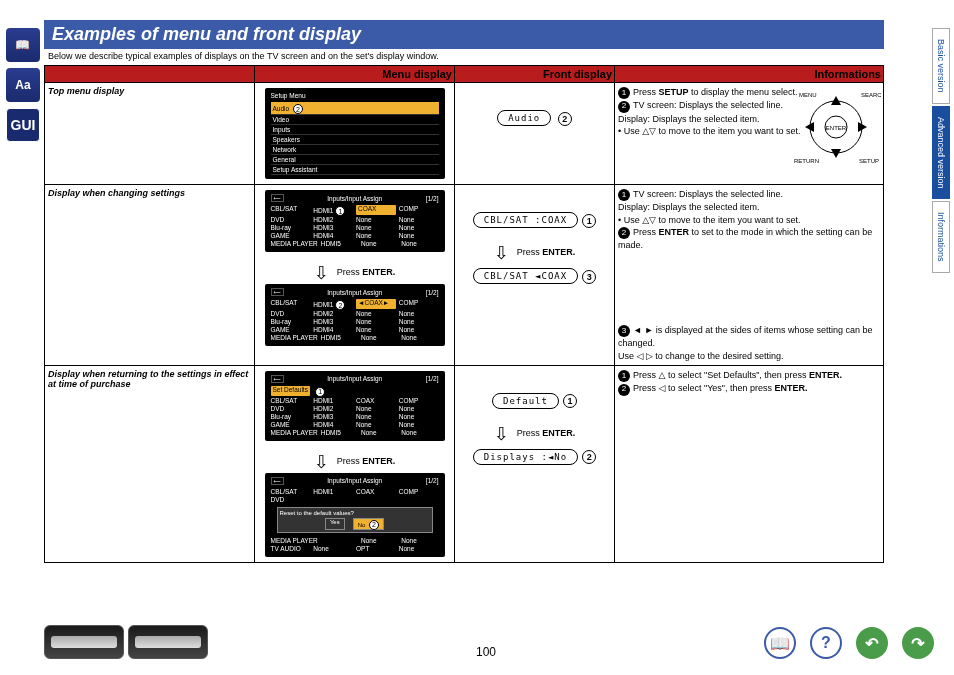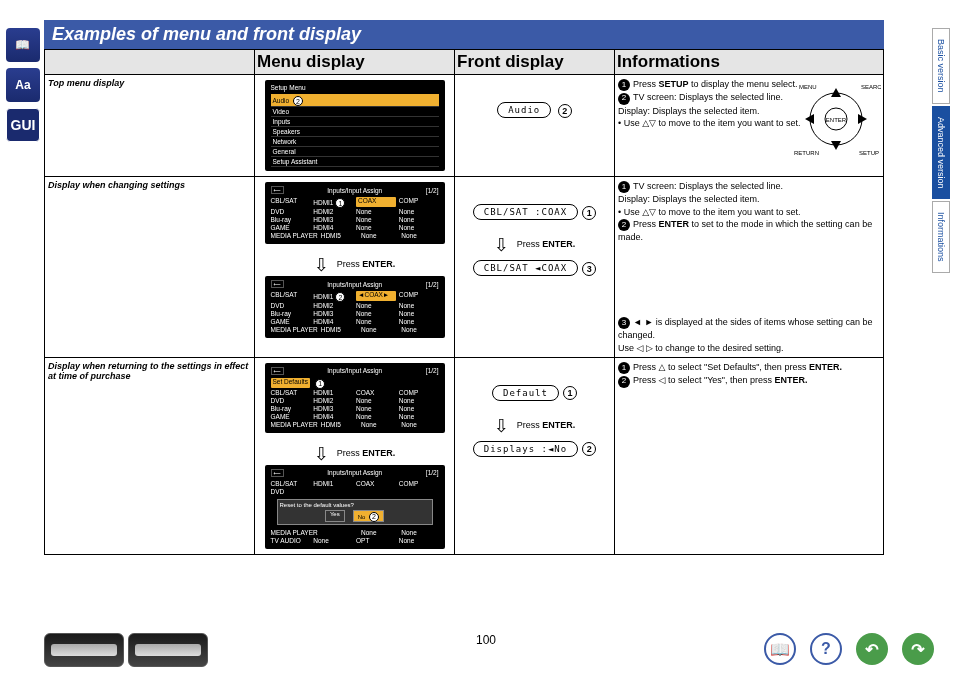--- a/index.html
+++ b/index.html
@@ -3,21 +3,21 @@
 <meta charset="utf-8">
 <style>
 *{box-sizing:border-box;margin:0;padding:0;font-family:Arial,Helvetica,sans-serif}
 body{width:954px;height:675px;background:#fff;color:#000;font-size:10px;position:relative}
 .left-icons{position:absolute;left:6px;top:28px;display:flex;flex-direction:column;gap:6px}
 .left-icons .li{width:34px;height:34px;background:linear-gradient(#2a3d8f,#1a2a6e);border-radius:4px;display:flex;align-items:center;justify-content:center;color:#fff;font-size:12px;font-weight:bold}
 .main{position:absolute;left:44px;top:20px;width:840px}
 .title-bar{background:#3b5aa7;color:#fff;padding:4px 8px;font-size:18px;font-weight:bold;font-style:italic}
 .intro{font-size:9px;padding:2px 4px 4px}
 table.maintbl{width:100%;border-collapse:collapse;border:1px solid #000}
-table.maintbl th{border:1px solid #000;background:#e5e5e5;font-size:17px;font-weight:bold;padding:2px;text-align:left}
+table.maintbl th{border:1px solid #000;background:#b91c1c;font-size:11px;font-weight:bold;padding:2px;text-align:right}
 table.maintbl td{border:1px solid #000;vertical-align:top;font-size:9px;padding:3px}
 .rowhead{font-size:13px;font-weight:bold;font-style:italic;padding:3px}
 .menucell{background:#fff;text-align:center}
 .tv{background:#000;color:#fff;font-size:6.5px;width:180px;margin:2px auto;padding:4px 6px;text-align:left;border-radius:2px}
 .tv .titlebar{display:flex;justify-content:space-between;align-items:center;font-size:6.5px;margin-bottom:3px}
 .tv .titlebar .back{border:1px solid #555;padding:0 2px;font-size:5px}
 .tv .row{display:grid;grid-template-columns:1fr 1fr 1fr 1fr;gap:3px;margin-bottom:1px}
 .tv .row span{white-space:nowrap}
 .tv .hl{background:#f0b030;color:#000;padding:0 2px;border-radius:1px}
 .tv .badge{display:inline-flex;justify-content:center;align-items:center;width:10px;height:10px;border-radius:50%;background:#fff;color:#000;font-size:7px;margin-left:2px;position:relative;top:1px;border:1px solid #000}
@@ -33,21 +33,21 @@
 .lcd{display:inline-block;border:1px solid #000;border-radius:10px;padding:2px 10px;font-family:monospace;font-size:9px;letter-spacing:1px;margin:4px 0}
 .circ{display:inline-flex;justify-content:center;align-items:center;width:14px;height:14px;border:1.5px solid #000;border-radius:50%;font-size:9px;font-weight:bold;margin-left:4px;vertical-align:middle}
 .desccell{font-size:9px;line-height:1.35}
 .desccell .n{display:inline-flex;justify-content:center;align-items:center;width:12px;height:12px;border-radius:50%;background:#000;color:#fff;font-size:8px;margin-right:3px}
 .desccell b{font-weight:bold}
 .remote{position:absolute;right:2px;top:4px;width:90px;height:80px}
 .remote svg{width:100%;height:100%}
 .right-tabs{position:absolute;right:4px;top:28px;display:flex;flex-direction:column;gap:2px}
 .right-tabs .tab{writing-mode:vertical-rl;font-size:9px;padding:10px 3px;border:1px solid #aaa;color:#1a4fa0}
 .right-tabs .tab.active{background:#1a4fa0;color:#fff;border-color:#1a4fa0}
-.footer{position:absolute;bottom:8px;left:44px;right:20px;display:flex;align-items:flex-start;justify-content:space-between}
+.footer{position:absolute;bottom:16px;left:44px;right:20px;display:flex;align-items:flex-end;justify-content:space-between}
 .footer .devs{display:flex;gap:4px}
 .footer .dev{width:80px;height:34px;background:linear-gradient(#1a1a1a,#444);border-radius:6px;border:1px solid #555;position:relative}
 .footer .dev::before{content:"";position:absolute;inset:10px 6px;background:linear-gradient(#aaa,#ddd);border-radius:3px}
 .pagenum{font-size:12px}
 .footer .ricons{display:flex;gap:14px}
 .footer .ficon{width:32px;height:32px;border-radius:50%;display:flex;align-items:center;justify-content:center;font-size:16px;font-weight:bold}
 .footer .ficon.book{border:2px solid #3b5aa7;color:#3b5aa7}
 .footer .ficon.q{border:2px solid #3b5aa7;color:#3b5aa7}
 .footer .ficon.back{background:#4a9c4a;color:#fff}
 .footer .ficon.fwd{background:#4a9c4a;color:#fff}
@@ -62,20 +62,21 @@
 </div>
 
 <div class="right-tabs">
   <div class="tab">Basic version</div>
   <div class="tab active">Advanced version</div>
   <div class="tab">Informations</div>
 </div>
 
 <div class="main">
   <div class="title-bar">Examples of menu and front display</div>
+  <div class="intro">Below we describe typical examples of displays on the TV screen and on the set's display window.</div>
 
   <table class="maintbl">
     <tbody>
         <tr>
       <th style="width:210px"></th>
       <th style="width:200px">Menu display</th>
       <th style="width:160px">Front display</th>
       <th>Informations</th>
     </tr>
 

